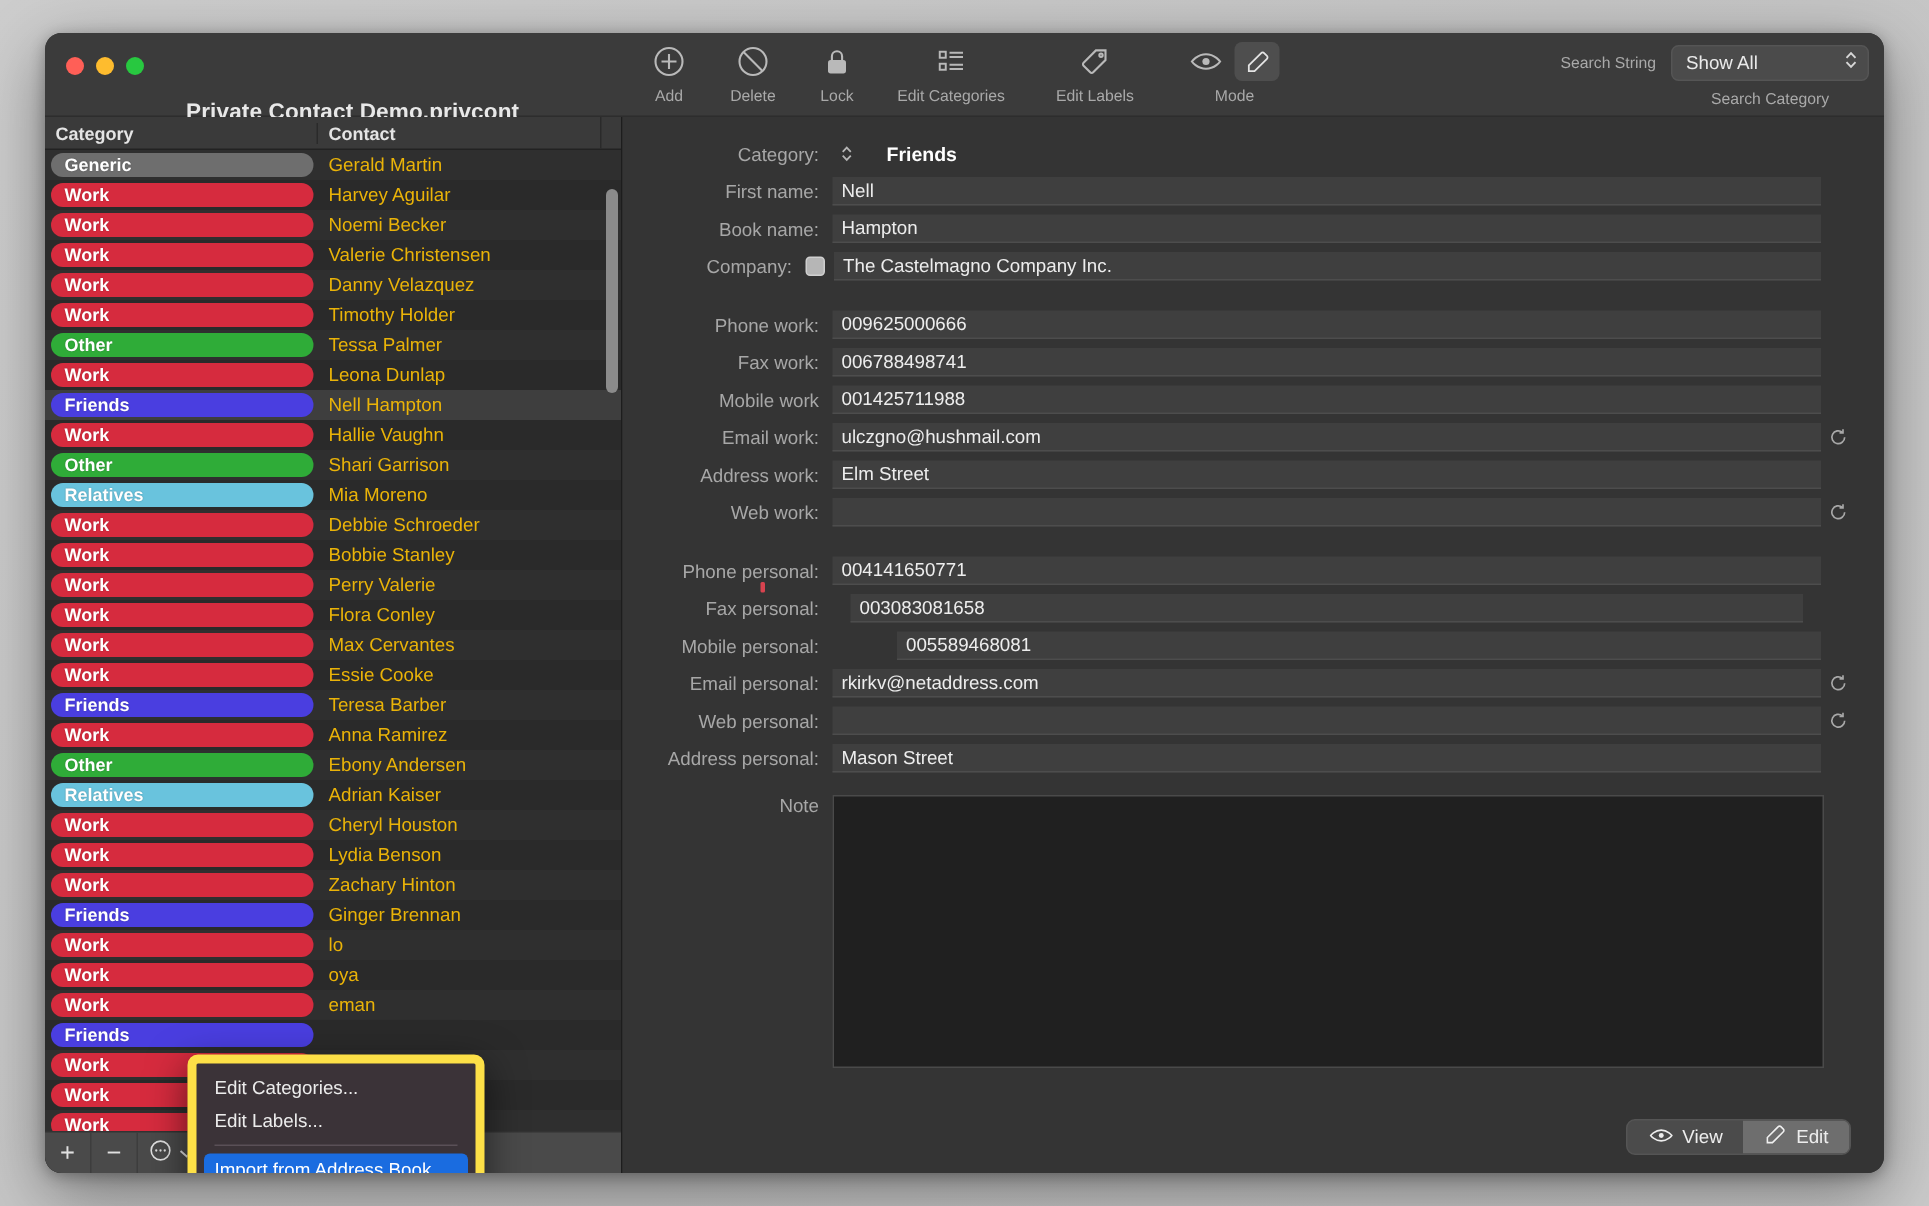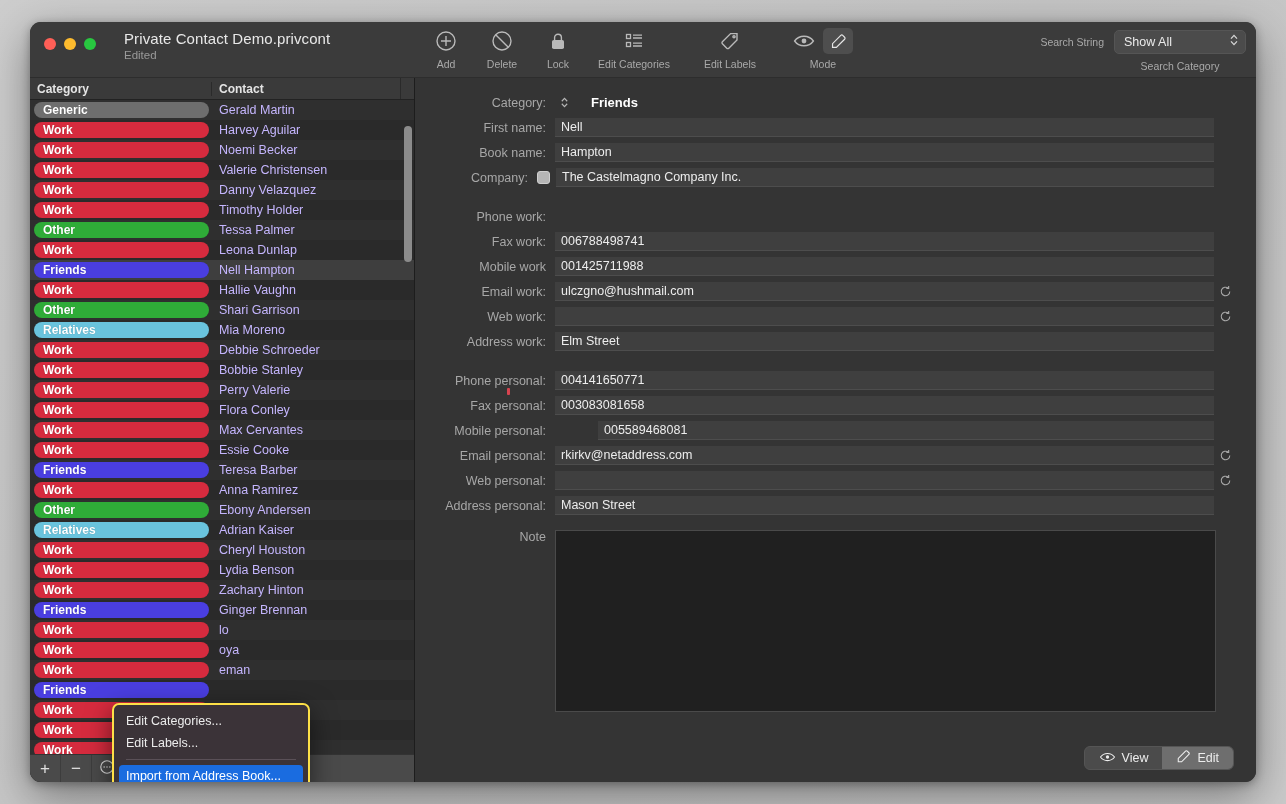--- a/index.html
+++ b/index.html
@@ -40,21 +40,21 @@
   }
   .tl { width: 12px; height: 12px; border-radius: 50%; }
   .tl.red    { background: #ff5f57; }
   .tl.yellow { background: #febc2e; }
   .tl.green  { background: #28c840; }
 
   #titletext {
     padding-left: 28px; padding-top: 8px;
     color: #e8e8e8;
   }
-  #doc-title { font-size: 15px; font-weight: normal; letter-spacing: .1px; }
+  #doc-title { font-size: 15px; font-weight: bold; letter-spacing: .1px; margin-top: 36px; }
   #doc-sub   { font-size: 11.5px; color: #9a9a9a; margin-top: 2px; }
 
   
   #toolbar {
     position: absolute; left: 388px; top: 0; right: 0; height: 56px;
     display: flex; align-items: flex-start;
   }
   .tb-group { display: flex; }
   .tb-item {
     width: 56px; height: 52px;
@@ -127,21 +127,21 @@
   .row.sel { background: #3e3e3e; }
   .badge-cell { width: 182px; padding: 0 3px 0 4px; }
   .badge {
     display: block; height: 16px; line-height: 16px;
     border-radius: 8px; padding: 0 0 0 9px;
     font-size: 12px; color: #fff; font-weight: bold;
     overflow: hidden; white-space: nowrap;
     text-shadow: 0 0 1px rgba(0,0,0,.3);
   }
   .name-cell {
-    flex: 1; padding-left: 7px; color: #c4b5fd; font-size: 12.5px;
+    flex: 1; padding-left: 7px; color: #eab308; font-size: 12.5px;
     white-space: nowrap; overflow: hidden;
   }
   .dot-cell { width: 14px; }
 
   #list-scroll {
     position: absolute; right: 2px; top: 4px;
     width: 8px; height: 100%;
   }
   #list-thumb {
     position: absolute; top: 22px; left: 0;
@@ -225,24 +225,24 @@
     background: #4b4b4b; border: 1px solid #555;
   }
   .ve-seg {
     display: flex; align-items: center; gap: 6px;
     padding: 0 14px; font-size: 12.5px; color: #ededed;
   }
   .ve-seg.active { background: #6e6e6e; }
 
   
   #ctx {
-    position: absolute; left: 82px; top: 625px;
+    position: absolute; left: 95px; top: 625px;
     width: 198px;
     background: #3b3338;
-    border: 2px solid #fde047;
+    border: 6px solid #fde047;
     border-radius: 7px;
     padding: 5px 0;
     box-shadow: 0 8px 26px rgba(0,0,0,.55);
     z-index: 50;
     backdrop-filter: blur(6px);
   }
   .ctx-item {
     height: 22px; display: flex; align-items: center;
     padding: 0 10px 0 12px;
     font-size: 12.5px; color: #ececec; white-space: nowrap;
@@ -661,20 +661,21 @@
             </div>
             <div class="frow">
               <div class="flabel" style="width: 122px;">Company:</div>
               <span class="cbox"></span>
               <div class="finput" style="position: relative;">The Castelmagno Company Inc.</div>
               <div class="refresh blank"></div>
             </div>
             <div class="frow gap"></div>
             <div class="frow">
               <div class="flabel">Phone work:</div>
+              <div class="finput" style="position: relative;">009625000666</div>
               <div class="refresh blank"></div>
             </div>
             <div class="frow">
               <div class="flabel">Fax work:</div>
               <div class="finput" style="position: relative;">006788498741</div>
               <div class="refresh blank"></div>
             </div>
             <div class="frow">
               <div class="flabel">Mobile work</div>
               <div class="finput" style="position: relative;">001425711988</div>
@@ -684,41 +685,41 @@
               <div class="flabel">Email work:</div>
               <div class="finput" style="position: relative;">ulczgno@hushmail.com</div>
               <div class="refresh">
                 <svg width="13" height="13" viewBox="0 0 14 14" fill="none" stroke="currentColor" stroke-width="1.2">
                   <path d="M11.6 7a4.6 4.6 0 11-1.6-3.5"></path>
                   <path d="M10.4 1.2v2.6H7.9"></path>
                 </svg>
               </div>
             </div>
             <div class="frow">
+              <div class="flabel">Address work:</div>
+              <div class="finput" style="position: relative;">Elm Street</div>
+              <div class="refresh blank"></div>
+            </div>
+            <div class="frow">
               <div class="flabel">Web work:</div>
               <div class="finput" style="position: relative;"></div>
               <div class="refresh">
                 <svg width="13" height="13" viewBox="0 0 14 14" fill="none" stroke="currentColor" stroke-width="1.2">
                   <path d="M11.6 7a4.6 4.6 0 11-1.6-3.5"></path>
                   <path d="M10.4 1.2v2.6H7.9"></path>
                 </svg>
               </div>
             </div>
-            <div class="frow">
-              <div class="flabel">Address work:</div>
-              <div class="finput" style="position: relative;">Elm Street</div>
-              <div class="refresh blank"></div>
-            </div>
             <div class="frow gap"></div>
             <div class="frow">
               <div class="flabel">Phone personal:</div>
               <div class="finput" style="position: relative;">004141650771</div>
               <div class="refresh blank"></div>
             </div>
-            <div class="frow" style="position: relative;">
+            <div class="frow" style="position: relative; gap: 12px;">
               <div class="flabel">Fax personal:</div>
               <span class="caret-red" style="left: 92px; top: -5px;"></span>
               <div class="finput" style="position: relative;">003083081658</div>
               <div class="refresh blank"></div>
             </div>
             <div class="frow">
               <div class="flabel">Mobile personal:</div>
               <div class="finput" style="position: relative; margin-left: 43px;">005589468081</div>
               <div class="refresh blank"></div>
             </div>

